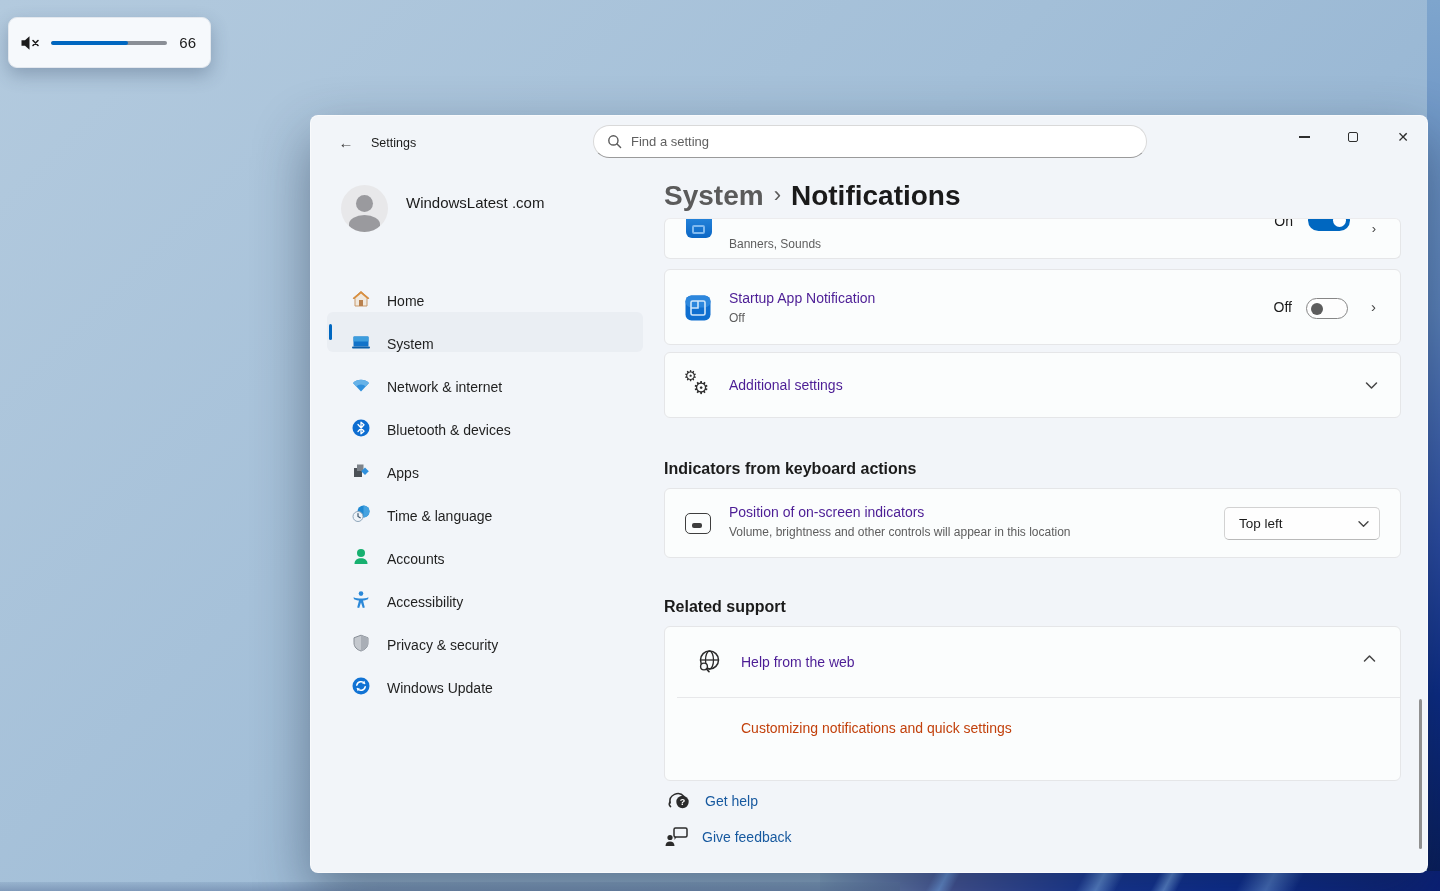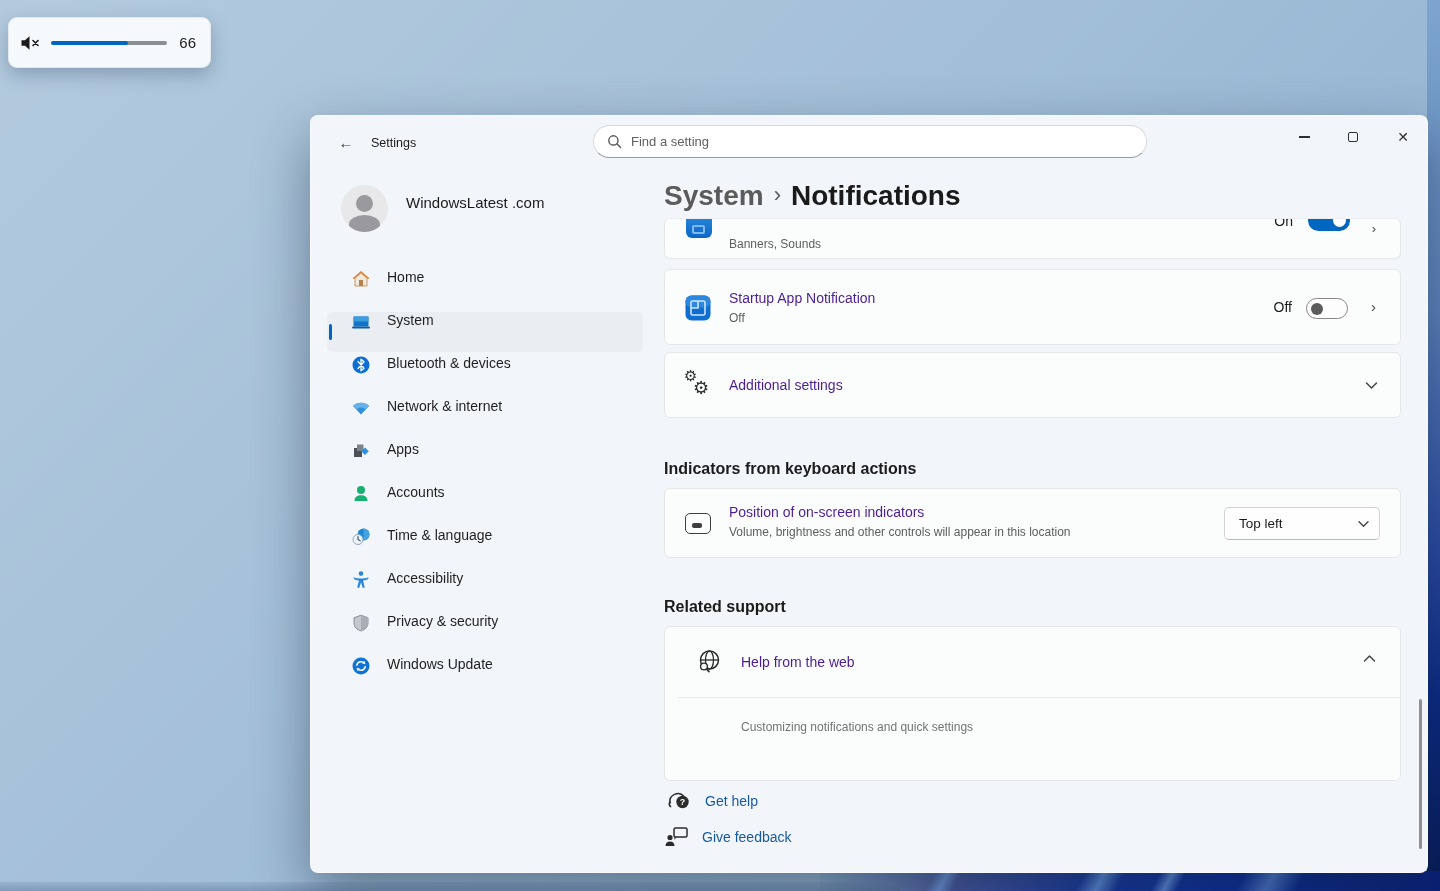--- a/index.html
+++ b/index.html
@@ -40,21 +40,21 @@
   .ctl-min .bar{ width:11px; height:1.5px; background:#2e2e2e; }
   .ctl-max .box{ width:10px; height:10px; border:1.4px solid #2e2e2e; border-radius:2px; }
 
   
   .avatar { position:absolute; left:30px; top:69px; width:47px; height:47px; border-radius:50%; background:#e8e8ea; overflow:hidden; }
   .avatar .head { position:absolute; left:15px; top:10px; width:17px; height:17px; border-radius:50%; background:#9a9a9e; }
   .avatar .body { position:absolute; left:8px; top:30px; width:31px; height:18px; border-radius:50% 50% 0 0; background:#9a9a9e; }
   .user-name { position:absolute; left:95px; top:78px; font-size:15px; font-weight:400; color:#1b1b1b; }
 
   .nav { position:absolute; left:16px; top:153px; width:316px; }
-  .nav-item { position:relative; height:40px; margin-bottom:3px; border-radius:6px; display:flex; align-items:flex-start; }
+  .nav-item { position:relative; height:40px; margin-bottom:3px; border-radius:6px; display:flex; align-items:flex-end; }
   .nav-item.selected { background:#eaeef3; }
   .nav-item.selected::before { content:""; position:absolute; left:2px; top:12px; width:3px; height:16px; border-radius:2px; background:#0067c0; }
   .nav-icon { margin-left:24px; width:20px; height:20px; flex:0 0 auto; }
   .nav-label { margin-left:16px; font-size:14px; color:#1f1f1f; }
 
   
   .crumb { position:absolute; left:353px; top:64px; font-size:28px; font-weight:600; color:#1a1a1a; }
   .crumb .parent { color:#5b5b5b; }
   .crumb .sep { color:#5b5b5b; font-size:22px; font-weight:400; padding:0 10px; position:relative; top:-3px; }
 
@@ -100,21 +100,21 @@
   .dropdown .dd-label { margin-left:14px; font-size:13.5px; color:#1b1b1b; }
   .dropdown svg { margin-left:auto; margin-right:10px; }
 
   .card-help { top:510px; height:155px;padding-left:12px; }
   .help-row { position:relative; height:70px; }
   .globe-icon { position:absolute; left:19px; top:21px; }
   .help-title { position:absolute; left:64px; top:27px; }
   .help-chev { right:24px; top:27px; }
   .help-divider { height:1px; background:#e7e8ea; }
   .help-link-row { position:relative; height:61px; }
-  .help-link { position:absolute; left:64px; top:22px; font-size:12px; color:#737373; }
+  .help-link { position:absolute; left:64px; top:22px; font-size:14px; color:#c2410c; }
 
   .footer-link { position:absolute; display:flex; align-items:center; }
   .fl-gethelp { left:356px; top:674px; }
   .fl-feedback { left:353px; top:710px; }
   .footer-link .fl-icon { width:26px; height:22px; }
   .footer-link .fl-label { margin-left:12px; font-size:14px; color:#17599f; }
 
   .scroll-thumb { position:absolute; right:5px; top:583px; width:3px; height:150px; border-radius:2px; background:#909090; }
 </style>
 </head>
@@ -177,55 +177,55 @@
     <div class="nav-item selected">
       <svg class="nav-icon" viewBox="0 0 20 20">
         <rect x="2.5" y="4.5" width="15" height="10" rx="1" fill="#1173c9"></rect>
         <rect x="2.5" y="4.5" width="15" height="5" fill="#3d9ddd"></rect>
         <rect x="1" y="14.5" width="18" height="2" rx="1" fill="#0b5ea8"></rect>
       </svg>
       <span class="nav-label">System</span>
     </div>
     <div class="nav-item">
       <svg class="nav-icon" viewBox="0 0 20 20">
+        <path d="M2 8 A 11.5 11.5 0 0 1 18 8 L10 16.5 Z" fill="#2f90dd"></path>
+        <path d="M2 8 A 11.5 11.5 0 0 1 18 8 L14.8 11.4 A 7 7 0 0 0 5.2 11.4 Z" fill="#66b2e8"></path>
+      </svg>
+      <span class="nav-label">Network &amp; internet</span>
+    </div>
+    <div class="nav-item">
+      <svg class="nav-icon" viewBox="0 0 20 20">
         <circle cx="10" cy="10" r="8.5" fill="#0d6dd1"></circle>
         <path d="M7 6.5 L13 13.2 L10 15.8 V4.2 L13 6.8 L7 13.5" fill="none" stroke="#ffffff" stroke-width="1.3" stroke-linejoin="round" stroke-linecap="round"></path>
       </svg>
       <span class="nav-label">Bluetooth &amp; devices</span>
-    </div>
-    <div class="nav-item">
-      <svg class="nav-icon" viewBox="0 0 20 20">
-        <path d="M2 8 A 11.5 11.5 0 0 1 18 8 L10 16.5 Z" fill="#2f90dd"></path>
-        <path d="M2 8 A 11.5 11.5 0 0 1 18 8 L14.8 11.4 A 7 7 0 0 0 5.2 11.4 Z" fill="#66b2e8"></path>
-      </svg>
-      <span class="nav-label">Network &amp; internet</span>
     </div>
     <div class="nav-item">
       <svg class="nav-icon" viewBox="0 0 20 20">
         <rect x="3" y="7" width="8" height="9" fill="#4c5157"></rect>
         <rect x="6" y="3.5" width="6.5" height="6.5" fill="#7d838a"></rect>
         <path d="M14 6.5 L17.8 10.3 L14 14.1 L10.2 10.3 Z" fill="#2f90dd"></path>
       </svg>
       <span class="nav-label">Apps</span>
-    </div>
-    <div class="nav-item">
-      <svg class="nav-icon" viewBox="0 0 20 20">
-        <circle cx="10" cy="6" r="4" fill="#17b070"></circle>
-        <path d="M3.5 17 C3.5 13 6.5 11.3 10 11.3 C13.5 11.3 16.5 13 16.5 17 Z" fill="#17b070"></path>
-      </svg>
-      <span class="nav-label">Accounts</span>
     </div>
     <div class="nav-item">
       <svg class="nav-icon" viewBox="0 0 20 20">
         <circle cx="12.5" cy="7.5" r="6" fill="#1e88d2"></circle>
         <path d="M12.5 1.5 A 6 6 0 0 1 12.5 13.5 Z" fill="#45a2e0"></path>
         <circle cx="7" cy="12.5" r="5" fill="#eef3f8" stroke="#8fa6bb" stroke-width="1"></circle>
         <path d="M7 9.5 V12.5 L9.2 13.8" fill="none" stroke="#41586e" stroke-width="1.2" stroke-linecap="round"></path>
       </svg>
       <span class="nav-label">Time &amp; language</span>
+    </div>
+    <div class="nav-item">
+      <svg class="nav-icon" viewBox="0 0 20 20">
+        <circle cx="10" cy="6" r="4" fill="#17b070"></circle>
+        <path d="M3.5 17 C3.5 13 6.5 11.3 10 11.3 C13.5 11.3 16.5 13 16.5 17 Z" fill="#17b070"></path>
+      </svg>
+      <span class="nav-label">Accounts</span>
     </div>
     <div class="nav-item">
       <svg class="nav-icon" viewBox="0 0 20 20">
         <circle cx="10" cy="3.6" r="2.3" fill="#2b88d8"></circle>
         <path d="M2.5 7.2 C5 8.2 7.5 8.6 10 8.6 C12.5 8.6 15 8.2 17.5 7.2 L17 9.2 C15 10 13 10.4 12 10.5 L13.8 17.5 L11.8 18 L10 12.5 L8.2 18 L6.2 17.5 L8 10.5 C7 10.4 5 10 3 9.2 Z" fill="#2b88d8"></path>
       </svg>
       <span class="nav-label">Accessibility</span>
     </div>
     <div class="nav-item">
       <svg class="nav-icon" viewBox="0 0 20 20">

